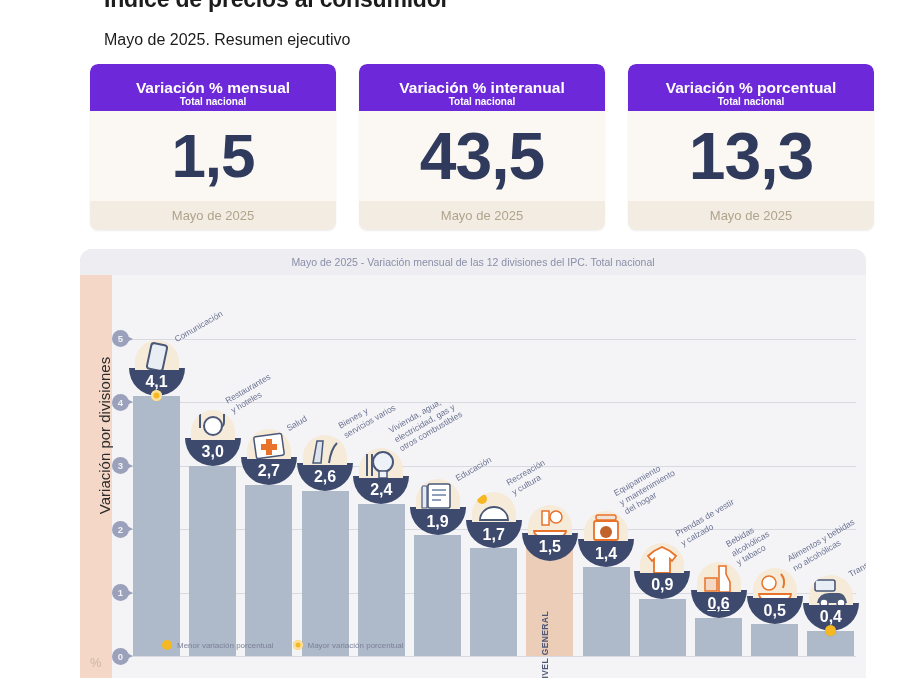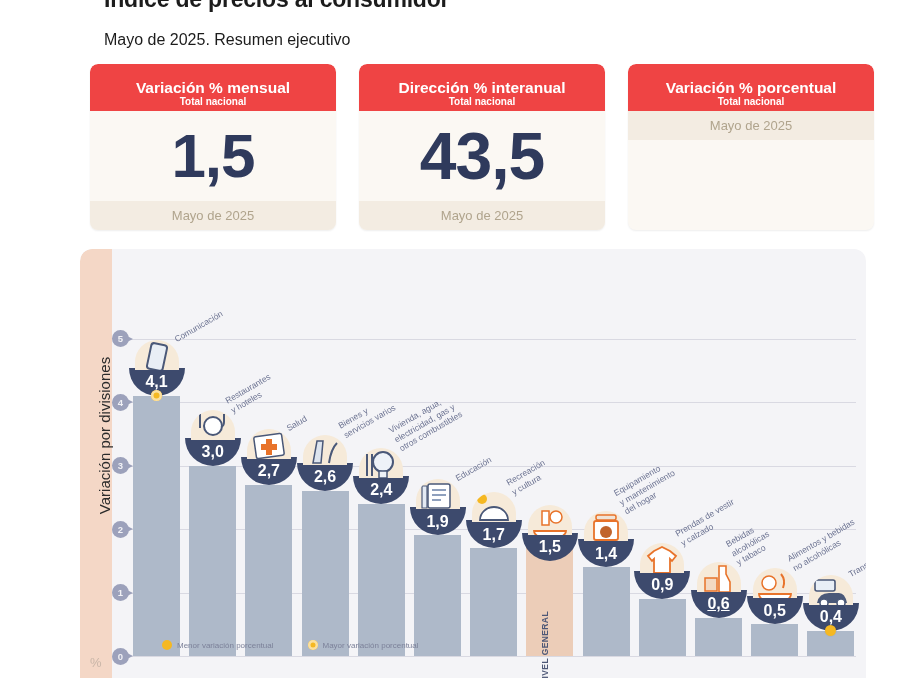--- a/index.html
+++ b/index.html
@@ -27,21 +27,21 @@
   .kpi-card {
     position: absolute; top: 0; width: 246px; height: 166px;
     border-radius: 8px; overflow: hidden;
     background: #fbf8f3;
     box-shadow: 0 1px 2px rgba(0,0,0,0.07);
   }
   .kpi-card.c1 { left: 0px; }
   .kpi-card.c2 { left: 269px; }
   .kpi-card.c3 { left: 538px; }
   .kpi-head {
-    height: 47px; background: #ef4444; color: #ffffff;
+    height: 47px; background: #6d28d9; color: #ffffff;
     border-radius: 8px 8px 0 0;
     display: flex; flex-direction: column; align-items: center; justify-content: center;
     padding-top: 14px;
   }
   .kpi-head-main { font-size: 15.5px; font-weight: bold; line-height: 1.05; }
   .kpi-head-sub { font-size: 10px; font-weight: bold; line-height: 1.25; }
   .kpi-value {
     height: 90px; display: flex; align-items: center; justify-content: center;
     color: #2f3a5c; font-size: 62px; font-weight: bold; letter-spacing: -1px;
     line-height: 1;
@@ -143,21 +143,21 @@
     background: #f5b822; box-shadow: 0 0 0 1px rgba(0,0,0,0.04);
   }
   .dot.ring {
     background: #f5b822;
     box-shadow: inset 0 0 0 2.5px #fbe0a0;
   }
 
   
   .legend {
     position: absolute; left: 150px; top: 640px;
-    display: flex; gap: 34px; align-items: center; padding-left: 12px;
+    display: flex; gap: 19px; align-items: center; padding-left: 12px;
   }
   .legend-item { display: flex; align-items: center; gap: 5px; }
   .legend-dot { width: 10px; height: 10px; border-radius: 50%; background: #f5b822; }
   .legend-dot.ring { box-shadow: inset 0 0 0 2.5px #fbe0a0; }
   .legend-text { font-size: 8px; color: #7c8199; }
   .source {
     position: absolute; left: 150px; top: 655px;
     font-size: 8px; color: #8a8fa6;
   }
   .source b { color: #5d6480; }
@@ -174,39 +174,41 @@
     <div class="kpi-card c1">
       <div class="kpi-head">
         <div class="kpi-head-main">Variación % mensual</div>
         <div class="kpi-head-sub">Total nacional</div>
       </div>
       <div class="kpi-value">1,5</div>
       <div class="kpi-foot">Mayo de 2025</div>
     </div>
     <div class="kpi-card c2">
       <div class="kpi-head">
-        <div class="kpi-head-main">Dirección % interanual</div>
+        <div class="kpi-head-main">Variación % interanual</div>
         <div class="kpi-head-sub">Total nacional</div>
       </div>
       <div class="kpi-value">43,5</div>
       <div class="kpi-foot">Mayo de 2025</div>
     </div>
     <div class="kpi-card c3">
       <div class="kpi-head">
         <div class="kpi-head-main">Variación % porcentual</div>
         <div class="kpi-head-sub">Total nacional</div>
       </div>
+      <div class="kpi-value">13,3</div>
       <div class="kpi-foot">Mayo de 2025</div>
     </div>
   </div>
 
   <div class="chart-panel">
     <div class="axis-strip">
       <div class="axis-title">Variación por divisiones</div>
     </div>
+    <div class="chart-title">Mayo de 2025 - Variación mensual de las 12 divisiones del IPC. Total nacional</div>
     <div class="plot" id="plot">
       <div class="pct-sign">%</div>
     <div class="gridline" style="top: 381px;"></div>
         <div class="ytick" style="top: 372.5px;">0</div>
         <div class="gridline" style="top: 317.5px;"></div>
         <div class="ytick" style="top: 309px;">1</div>
         <div class="gridline" style="top: 254px;"></div>
         <div class="ytick" style="top: 245.5px;">2</div>
         <div class="gridline" style="top: 190.5px;"></div>
         <div class="ytick" style="top: 182px;">3</div>

